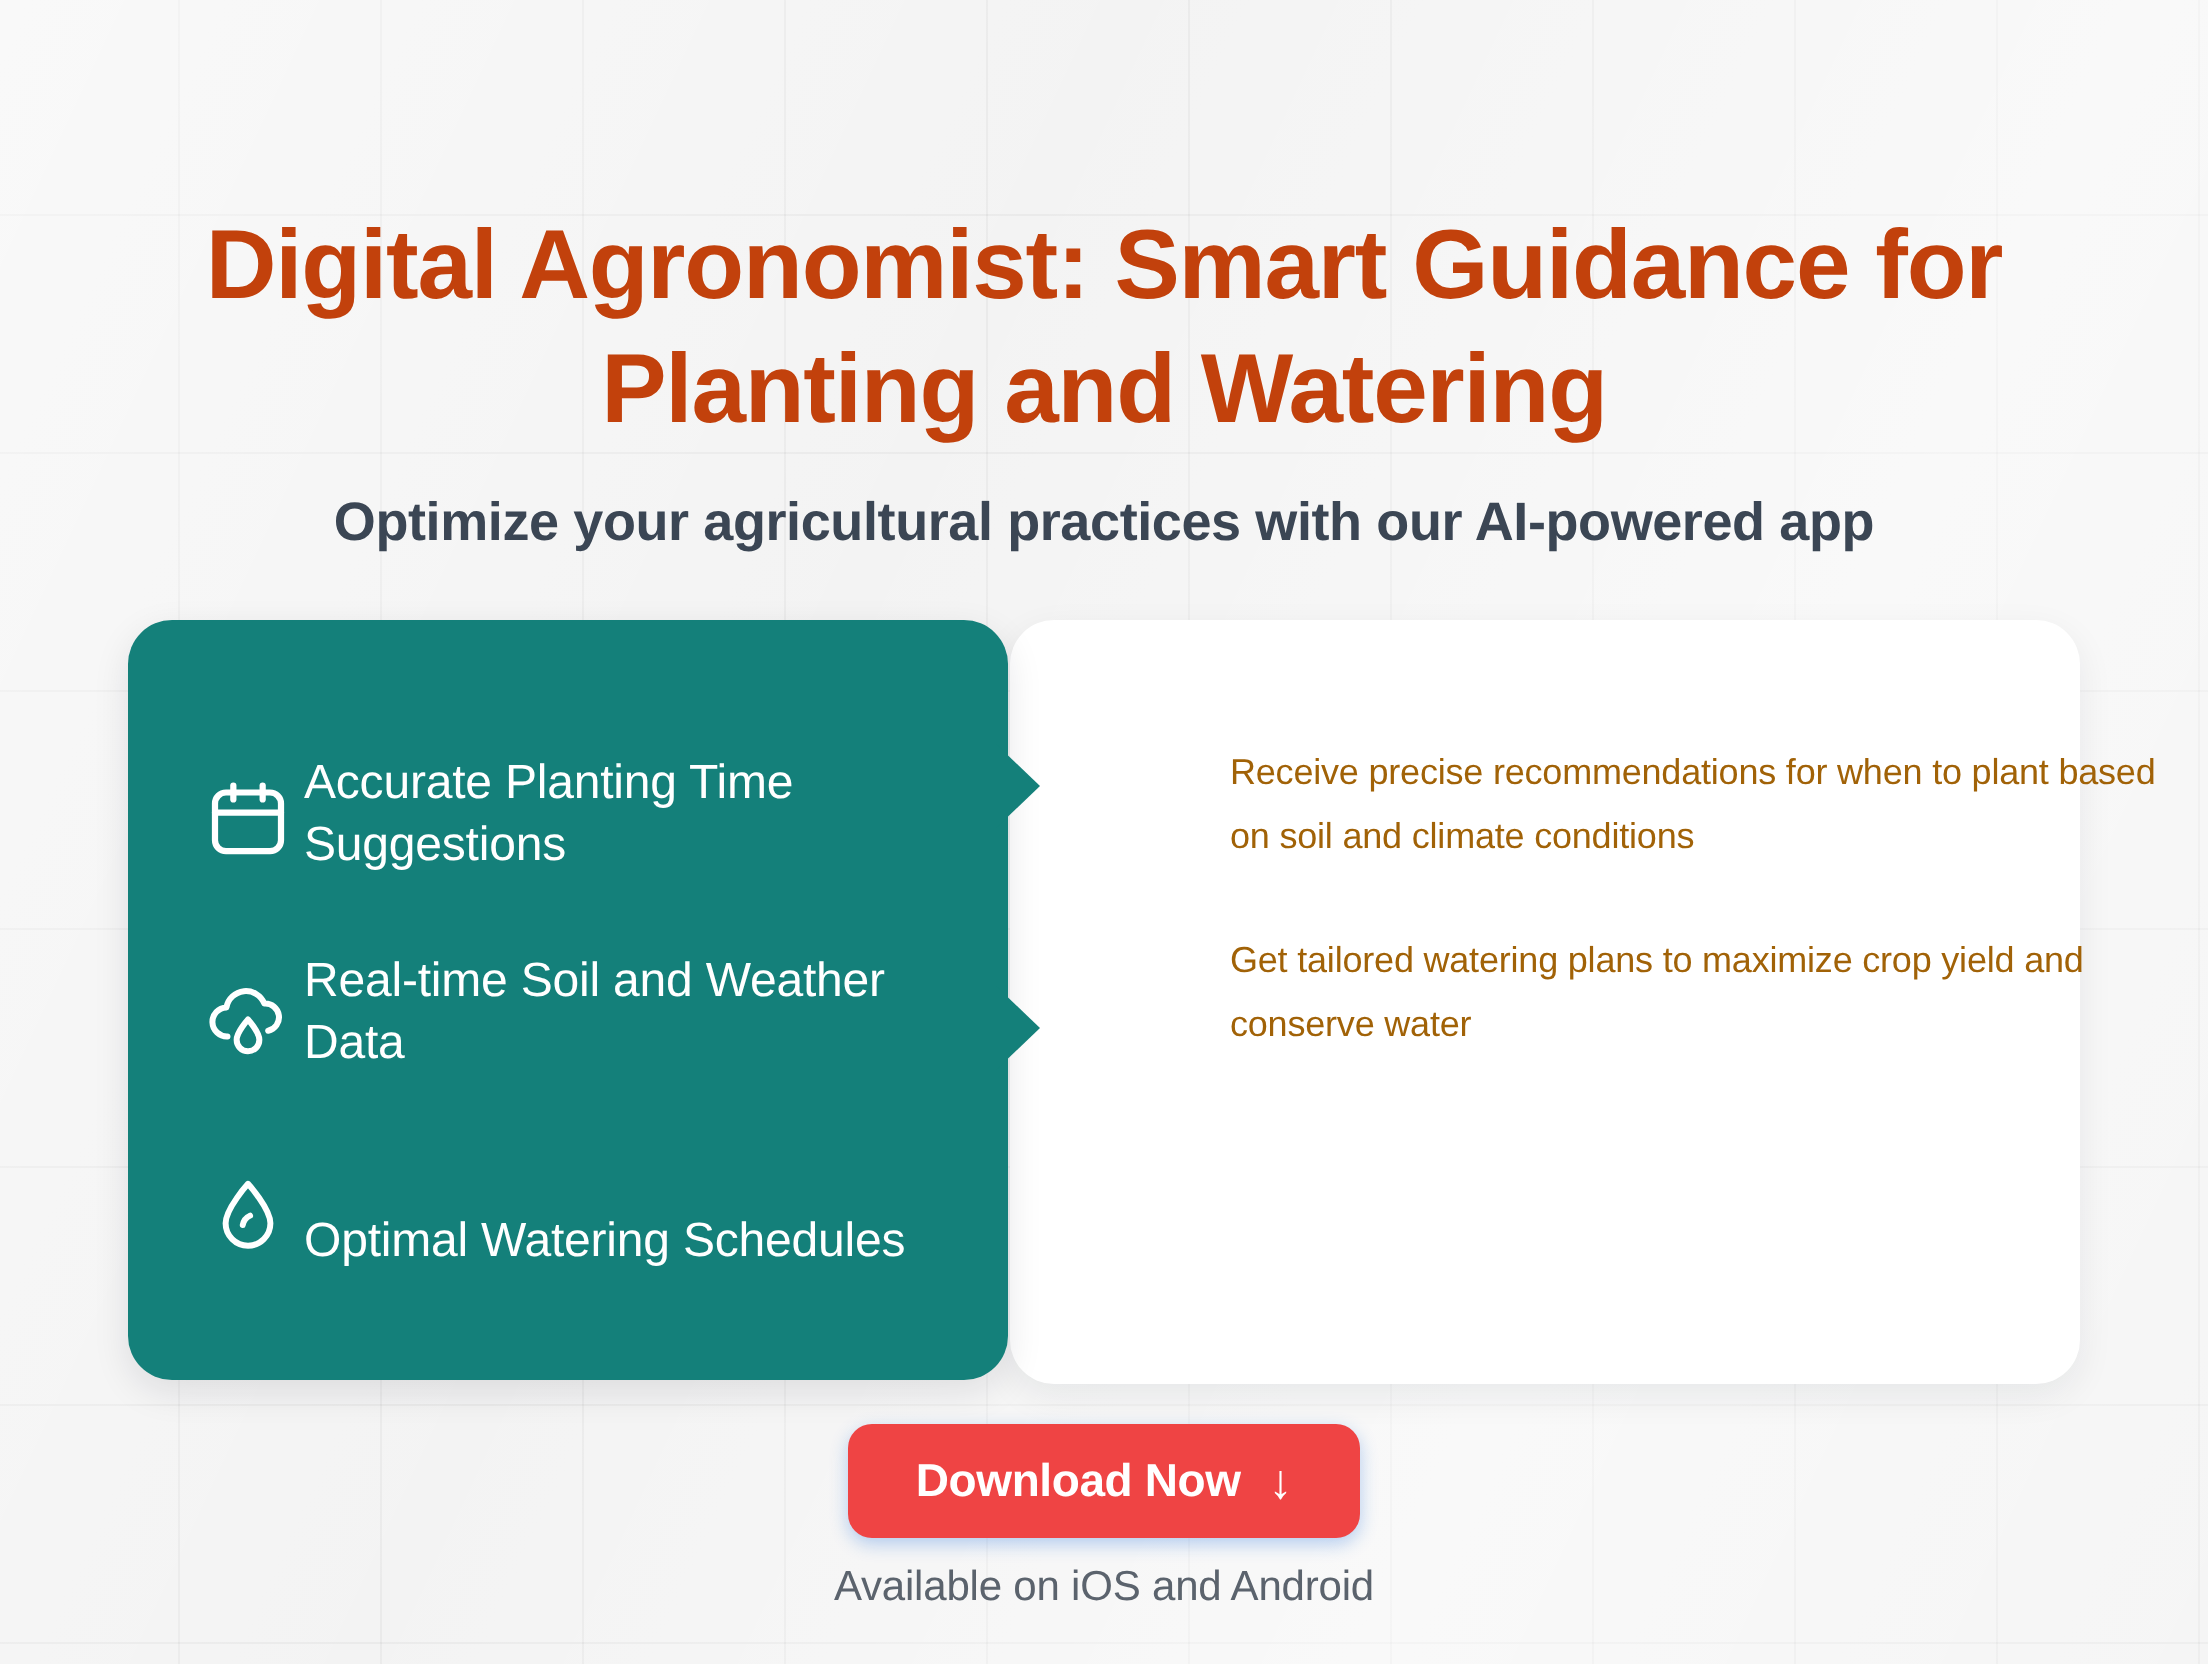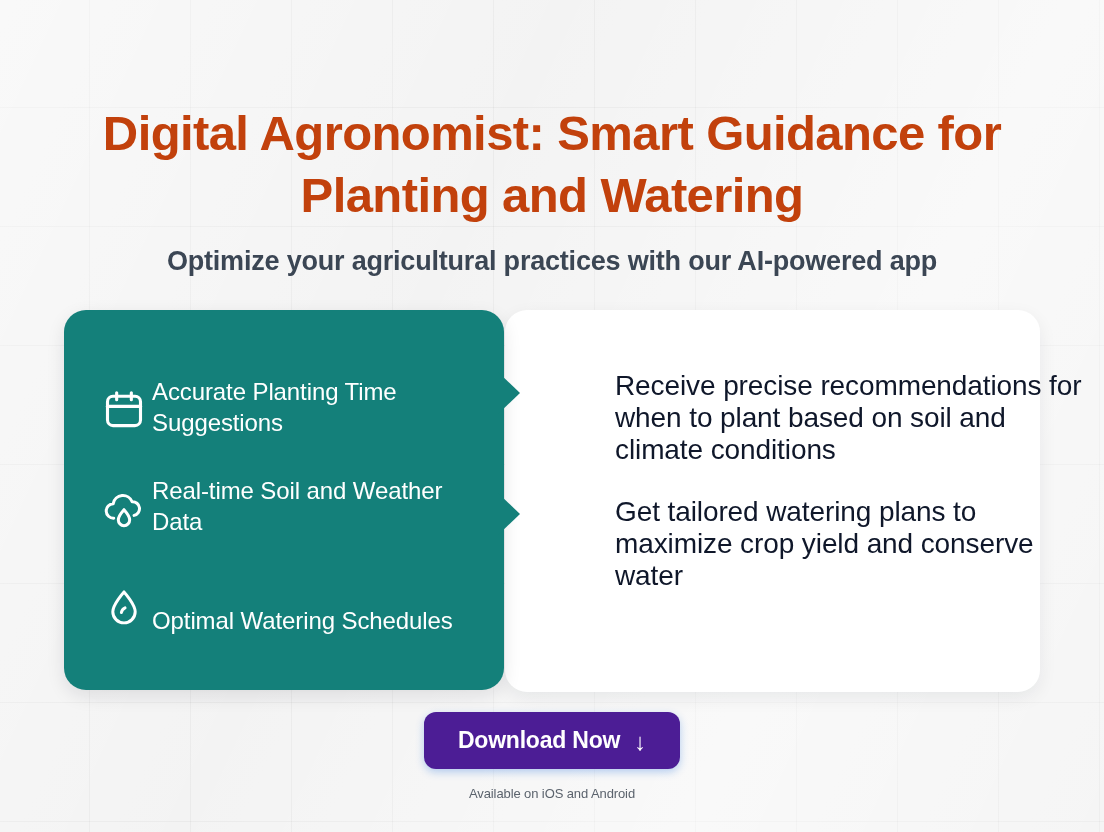--- a/index.html
+++ b/index.html
@@ -141,65 +141,65 @@
   }
 
   
   #desc-list {
     position: absolute;
     left: 551px;
     top: 60px;
     width: 470px;
   }
   .desc-row {
-    font-size: 28px;
+    font-size: 18px;
     line-height: 32px;
-    color: #0f172a;
+    color: #a16207;
     letter-spacing: -0.1px;
   }
   #desc-0 { margin-bottom: 30px; }
   #desc-1 { margin-bottom: 16px; }
 
   
   #cta-wrap {
     position: absolute;
     left: 0;
     top: 712px;
     width: 1104px;
     text-align: center;
   }
   #download-button {
     display: inline-flex;
     align-items: center;
     justify-content: center;
     gap: 14px;
     width: 256px;
     height: 57px;
-    background: #4c1d95;
+    background: #ef4444;
     border: none;
     border-radius: 12px;
     color: #ffffff;
     font-family: "Liberation Sans", sans-serif;
     font-size: 23px;
     font-weight: 700;
     letter-spacing: -0.2px;
     cursor: pointer;
     box-shadow: 0 3px 9px rgba(20,104,220,0.30);
     padding: 0;
   }
   #download-arrow {
     font-size: 24px;
     font-weight: 400;
     line-height: 1;
     position: relative;
     top: 1px;
   }
   #availability {
     margin: 14px 0 0 0;
-    font-size: 13px;
+    font-size: 21px;
     line-height: 22px;
     color: #5b636d;
     letter-spacing: -0.1px;
   }
 </style>
 </head>
 <body>
 
 <div id="bg-grid"></div>
 <div id="bg-sheen"></div>

